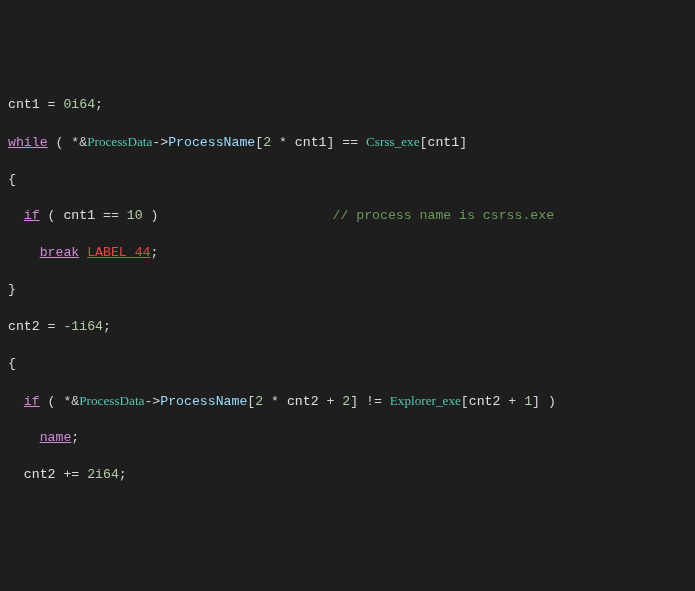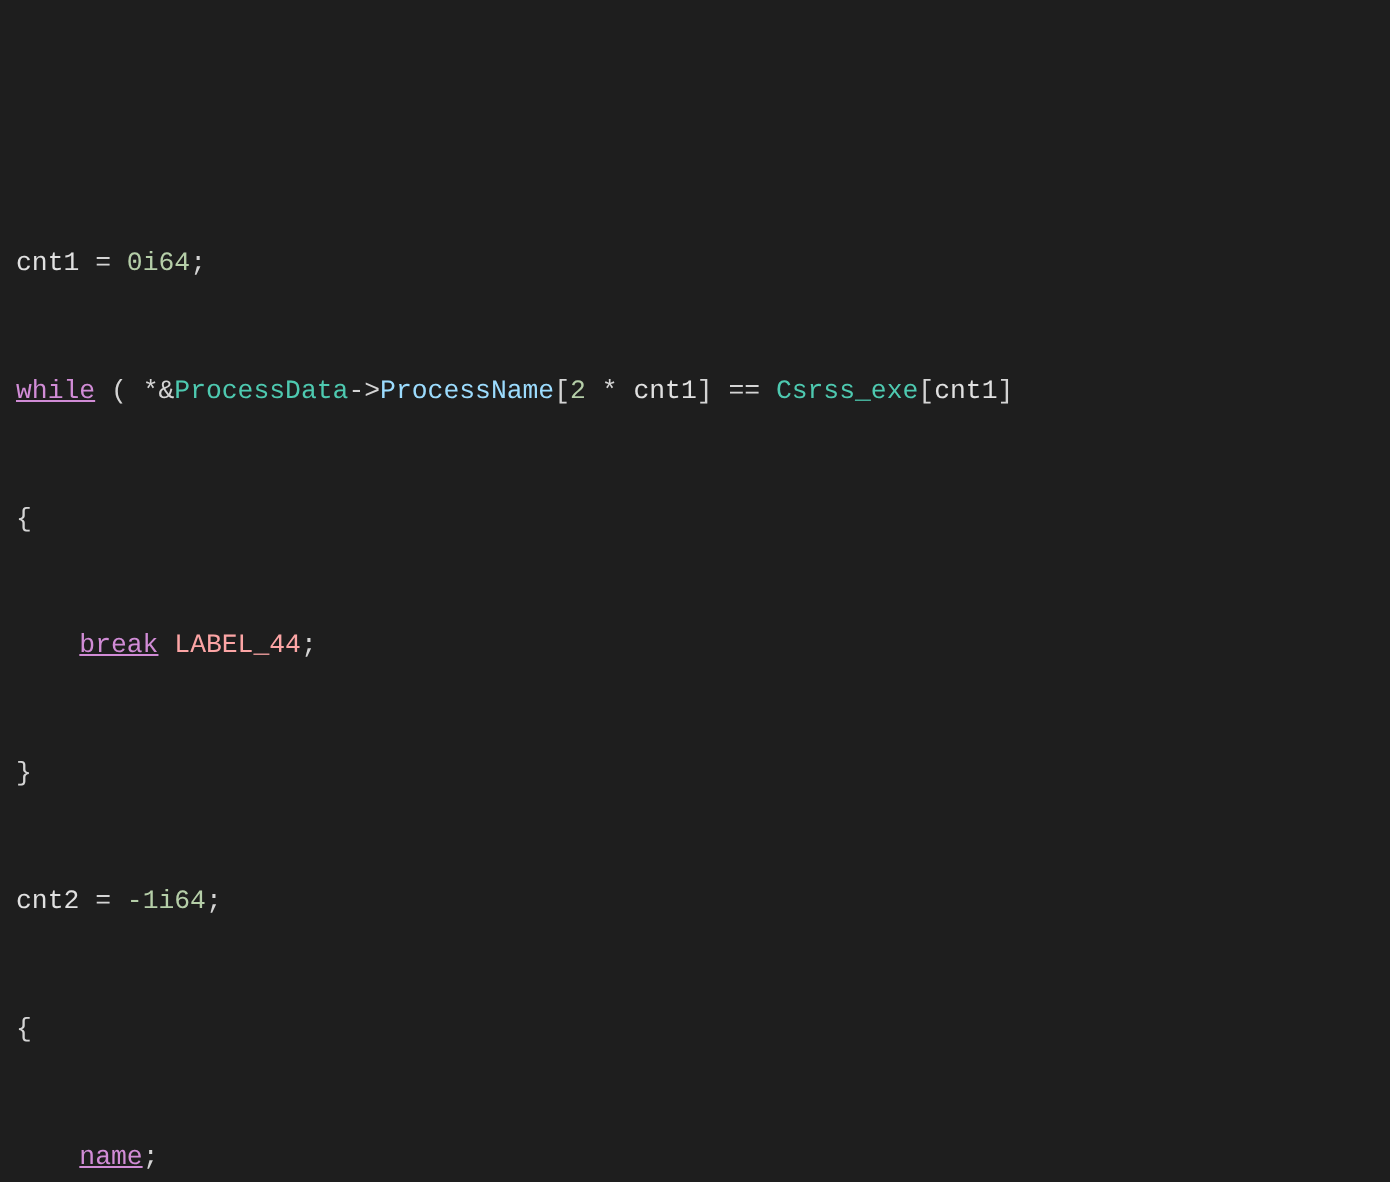--- a/index.html
+++ b/index.html
@@ -8,45 +8,47 @@
     font-family: Consolas, 'Courier New', monospace;
     font-size: 13.2px;
     line-height: 18.4px;
     color: #d4d4d4;
     padding: 4px 0 0 8px;
     width: 695px;
     height: 591px;
     white-space: pre;
     overflow: hidden;
   }
-  .line { display: block; margin-top: 27px; }
+  .line { display: block; }
   .kw  { color: #d18cd6; text-decoration: underline; }   
-  .id  { color: #fca5a5; }
+  .id  { color: #ef4444; text-decoration: underline; }
   .var { color: #e0e0e0; }
   .num { color: #b5cea8; }
   .hex { color: #b5cea8; }
   .com { color: #6a9955; }
   .arrow { color: #d4d4d4; }
   .mem { color: #9cdcfe; }
-  .gbl { color: #4ec9b0; }
+  .gbl { color: #4ec9b0; font-family: Liberation Serif, serif; }
   .amp { color: #d4d4d4; }
 </style>
 </head>
 <body>
 
 
 
 <div>
 <span class="line"><span class="var">cnt1</span> = <span class="hex">0i64</span>;</span>
 <span class="line"><span class="kw">while</span> ( <span class="amp">*&amp;</span><span class="gbl">ProcessData</span><span class="arrow">-&gt;</span><span class="mem">ProcessName</span>[<span class="num">2</span> * <span class="var">cnt1</span>] <span>==</span> <span class="gbl">Csrss_exe</span>[<span class="var">cnt1</span>]</span>
 <span class="line"><span>{</span></span>
+<span class="line">  <span class="kw">if</span> ( <span class="var">cnt1</span> <span>==</span> <span class="num">10</span> )                      <span class="com">// process name is csrss.exe</span></span>
 <span class="line">    <span class="kw">break</span> <span class="id">LABEL_44</span>;</span>
 <span class="line"><span>}</span></span>
 <span class="line"><span class="var">cnt2</span> = <span class="hex">-1i64</span>;</span>
 <span class="line"><span>{</span></span>
+<span class="line">  <span class="kw">if</span> ( <span class="amp">*&amp;</span><span class="gbl">ProcessData</span><span class="arrow">-&gt;</span><span class="mem">ProcessName</span>[<span class="num">2</span> * <span class="var">cnt2</span> + <span class="num">2</span>] <span>!=</span> <span class="gbl">Explorer_exe</span>[<span class="var">cnt2</span> + <span class="num">1</span>] )</span>
 <span class="line">    <span class="kw">name</span>;</span>
 <span class="line">  <span class="var">cnt2</span> <span>+=</span> <span class="hex">2i64</span>;</span>
 
 
 
 
 
 
 
 

